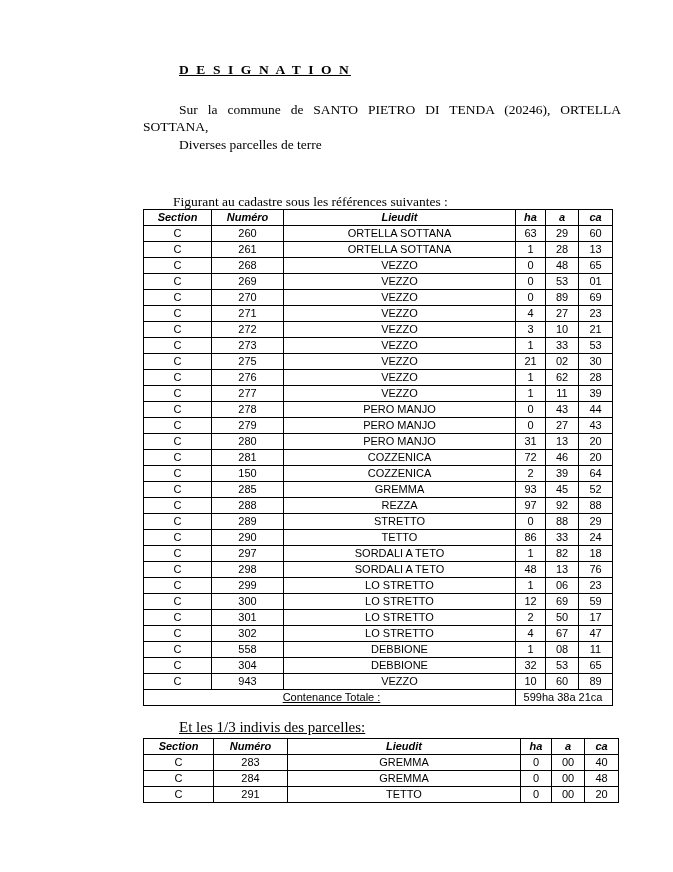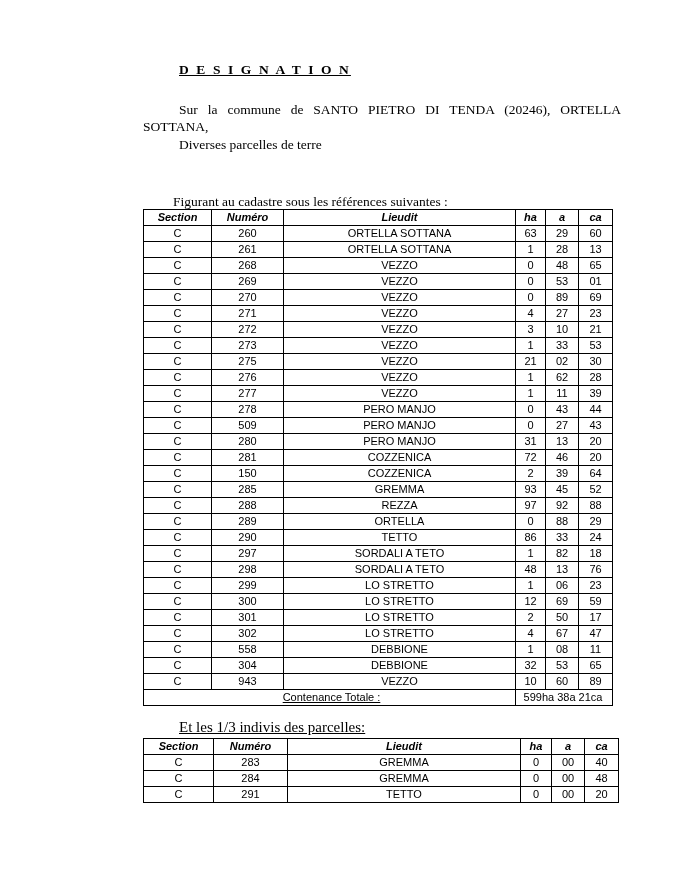--- a/index.html
+++ b/index.html
@@ -267,21 +267,21 @@
         <tr>
           <td>C</td>
           <td>278</td>
           <td>PERO MANJO</td>
           <td>0</td>
           <td>43</td>
           <td>44</td>
         </tr>
         <tr>
           <td>C</td>
-          <td>509</td>
+          <td>279</td>
           <td>PERO MANJO</td>
           <td>0</td>
           <td>27</td>
           <td>43</td>
         </tr>
         <tr>
           <td>C</td>
           <td>280</td>
           <td>PERO MANJO</td>
           <td>31</td>
@@ -316,21 +316,21 @@
           <td>C</td>
           <td>288</td>
           <td>REZZA</td>
           <td>97</td>
           <td>92</td>
           <td>88</td>
         </tr>
         <tr>
           <td>C</td>
           <td>289</td>
-          <td>ORTELLA</td>
+          <td>STRETTO</td>
           <td>0</td>
           <td>88</td>
           <td>29</td>
         </tr>
         <tr>
           <td>C</td>
           <td>290</td>
           <td>TETTO</td>
           <td>86</td>
           <td>33</td>

